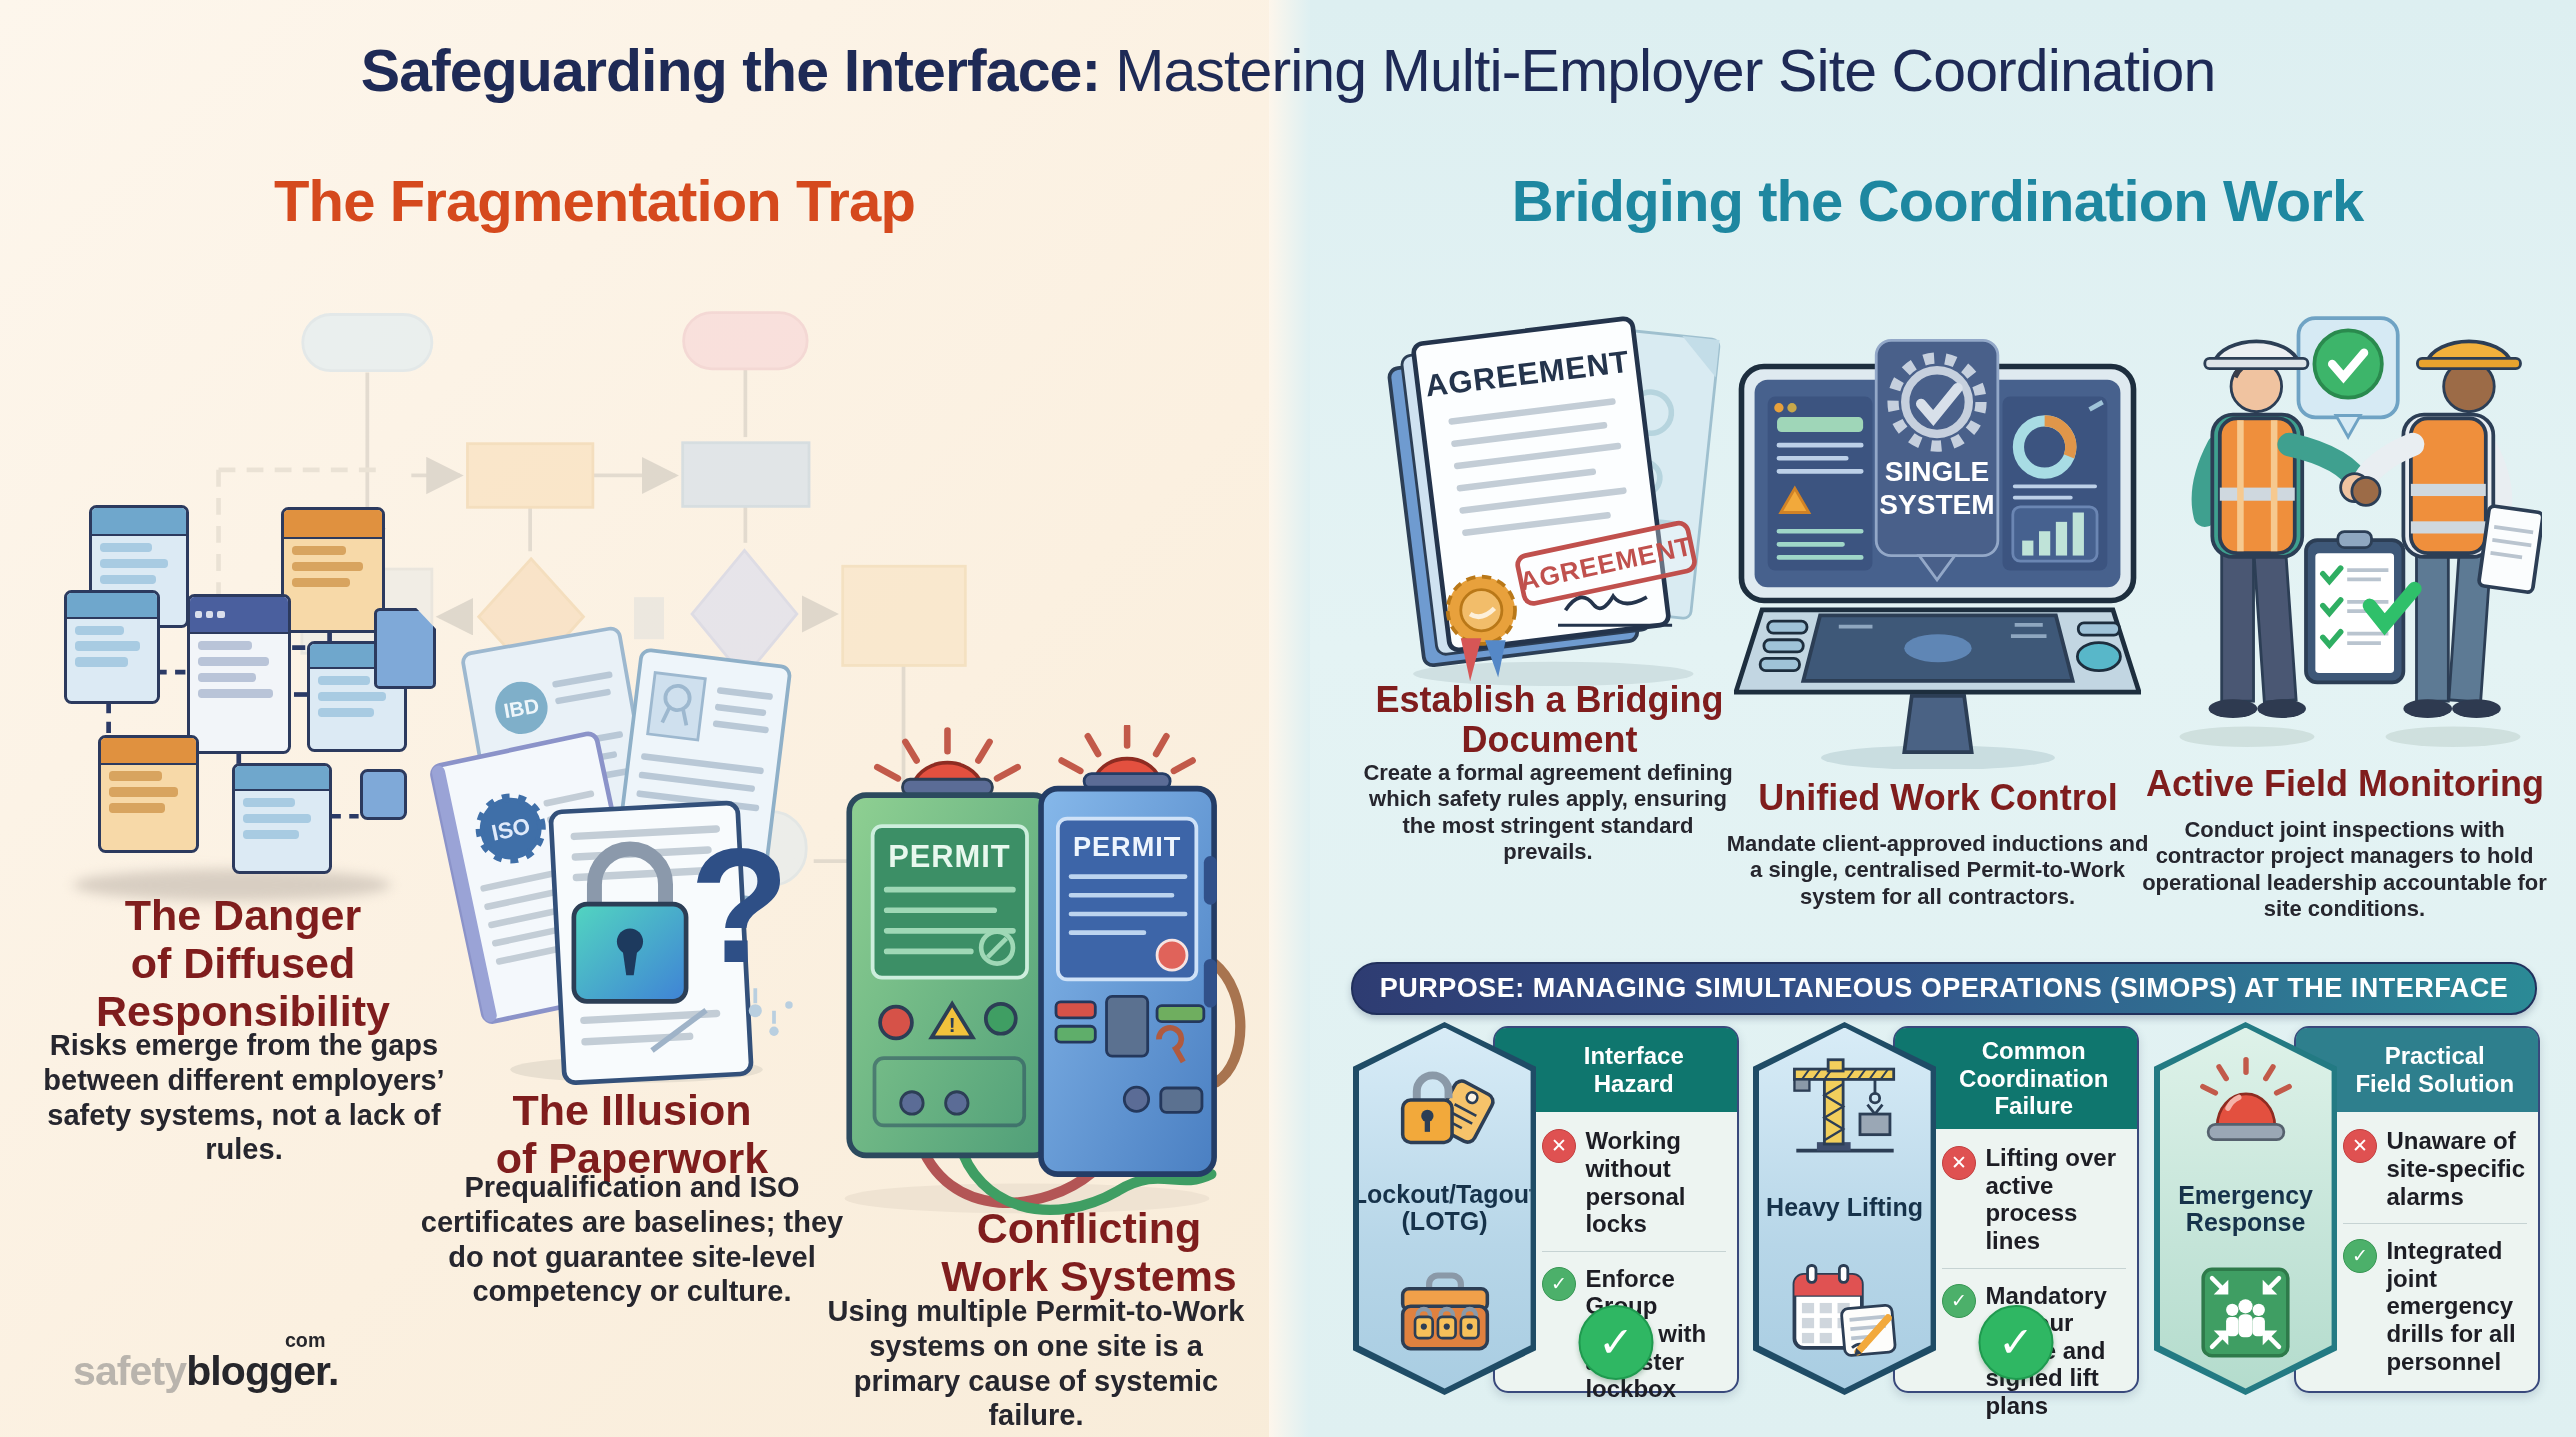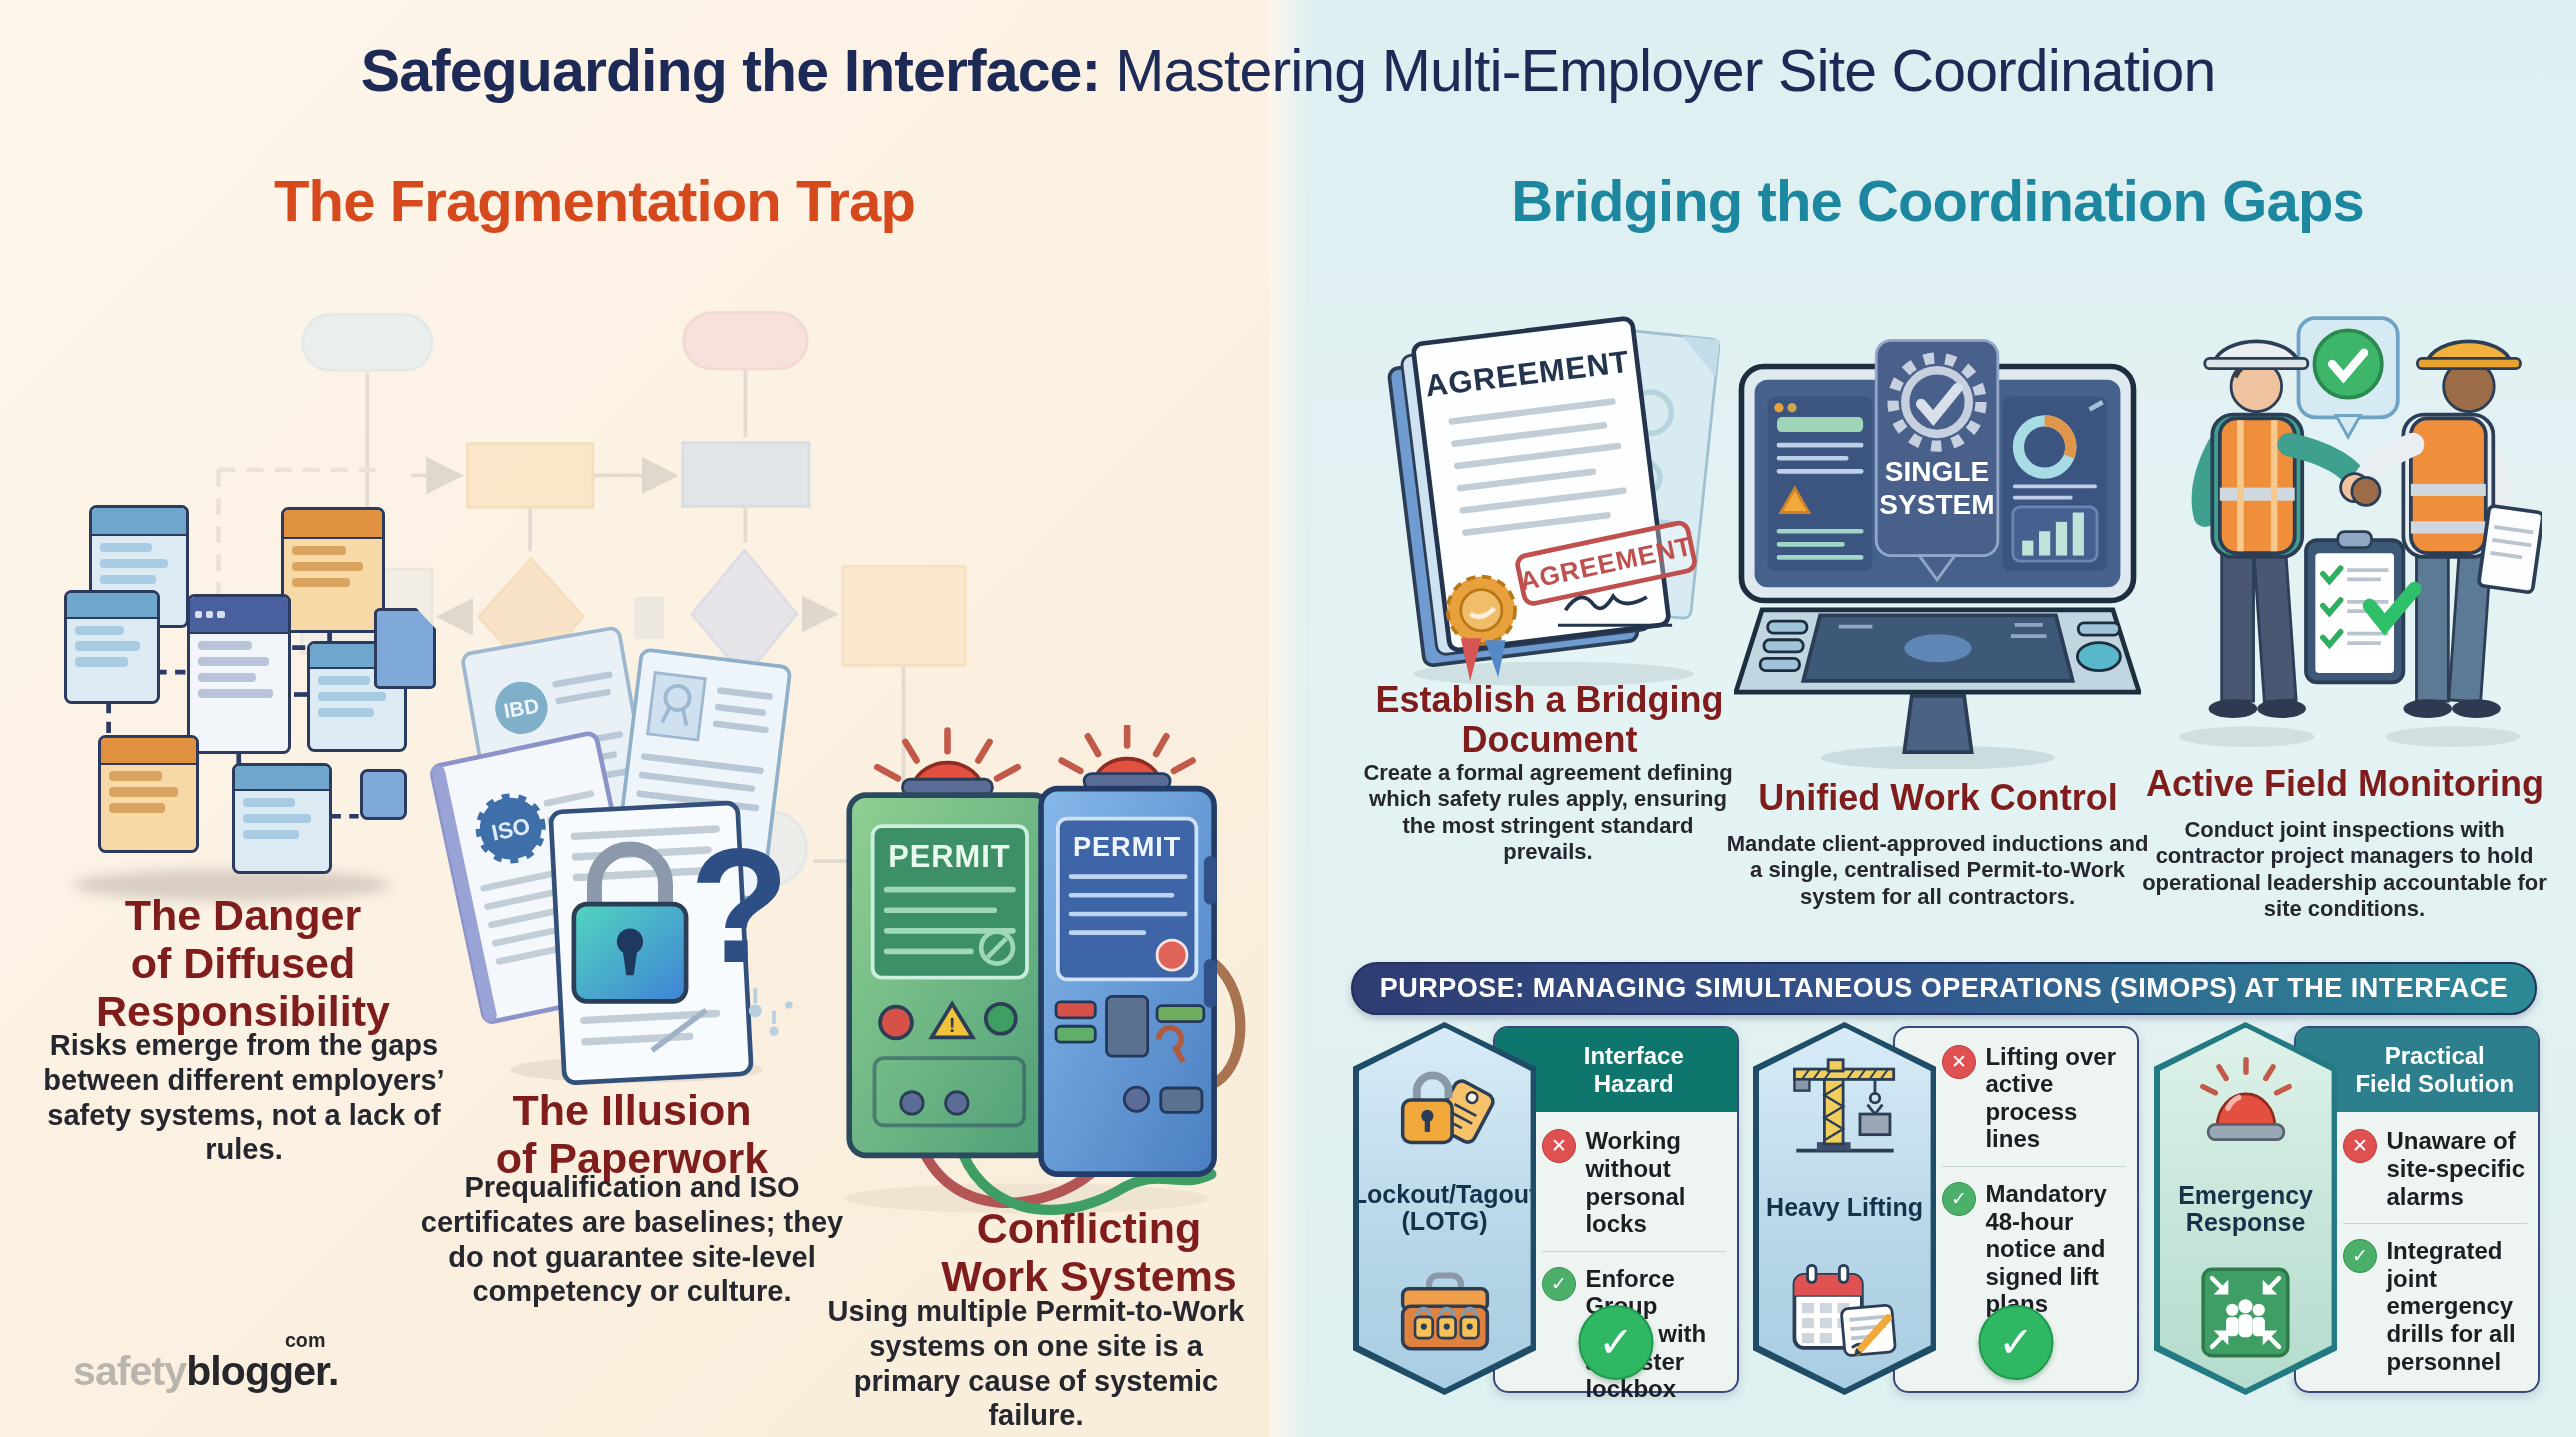--- a/index.html
+++ b/index.html
@@ -80,21 +80,21 @@
 
 <div class="abs bg-left"></div>
 <div class="abs bg-right"></div>
 <div class="abs bg-blend"></div>
 
 <div class="abs title">
   <span class="lead">Safeguarding the Interface:</span><span class="rest">Mastering Multi-Employer Site Coordination</span>
 </div>
 
 <div class="abs sec-head left">The Fragmentation Trap</div>
-<div class="abs sec-head right">Bridging the Coordination Gaps</div>
+<div class="abs sec-head right">Bridging the Coordination Work</div>
 
 <div class="abs" style="left:168px;top:262px;width:889px;height:674px;opacity:.55">
 <svg width="889" height="674" viewBox="0 0 950 720">
   <defs>
         <marker id="arr" markerWidth="12" markerHeight="12" refX="9" refY="5" orient="auto">
           <path d="M0 0 L10 5 L0 10 z" fill="#c9c3ba"></path>
         </marker>
       </defs>
   <g stroke="#cfc9bf" stroke-width="4" fill="none">
     <path d="M213 118 V320" marker-end="url(#arr)"></path>
@@ -566,20 +566,23 @@
         <circle cx="36" cy="71" r="3.5" fill="#2c3e55"></circle>
           <circle cx="62" cy="71" r="3.5" fill="#2c3e55"></circle>
           <circle cx="88" cy="71" r="3.5" fill="#2c3e55"></circle>
       </g>
     </svg>
   </div>
 </div>
 
 <div class="abs card" style="left:1753px">
   <div class="panel">
+    <div class="panel-header pre">Common
+Coordination
+Failure</div>
     <div class="panel-body">
       <div class="citem">
         <span class="dot red">✕</span>
         <span>Lifting over active process lines</span>
       </div>
       <div class="cdiv"></div>
       <div class="citem">
         <span class="dot green">✓</span>
         <span>Mandatory 48-hour notice and signed lift plans</span>
       </div>

